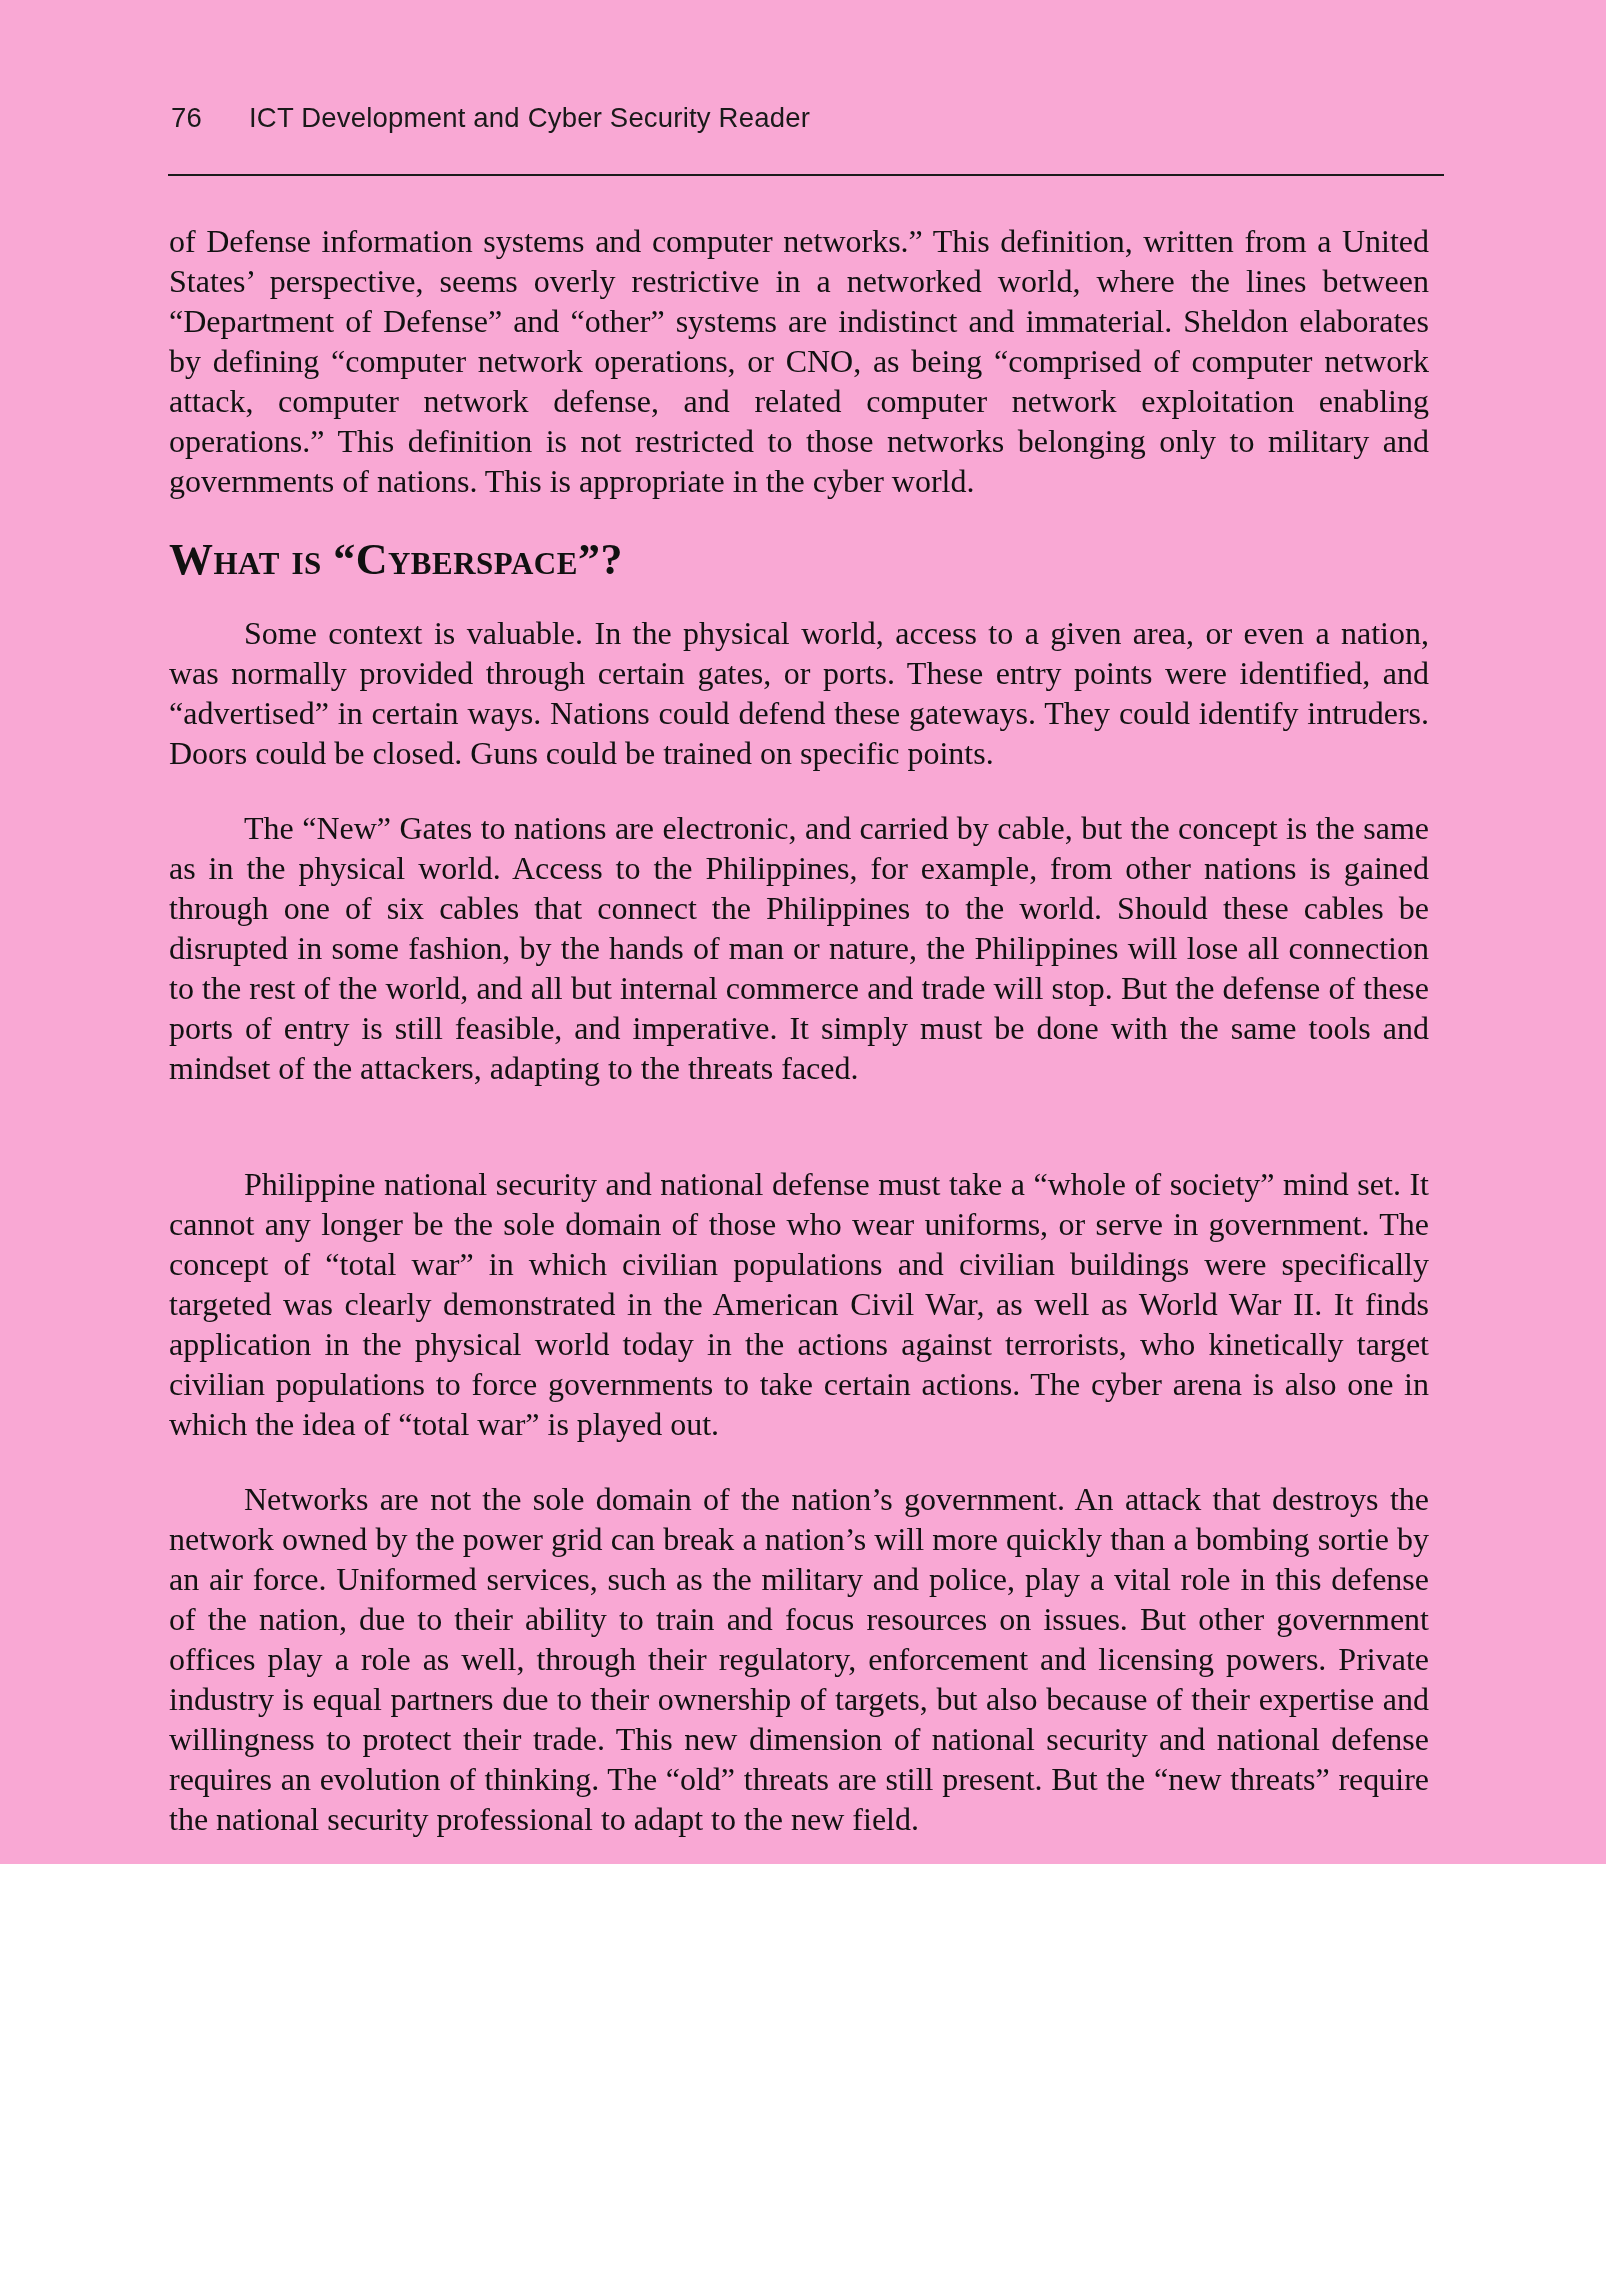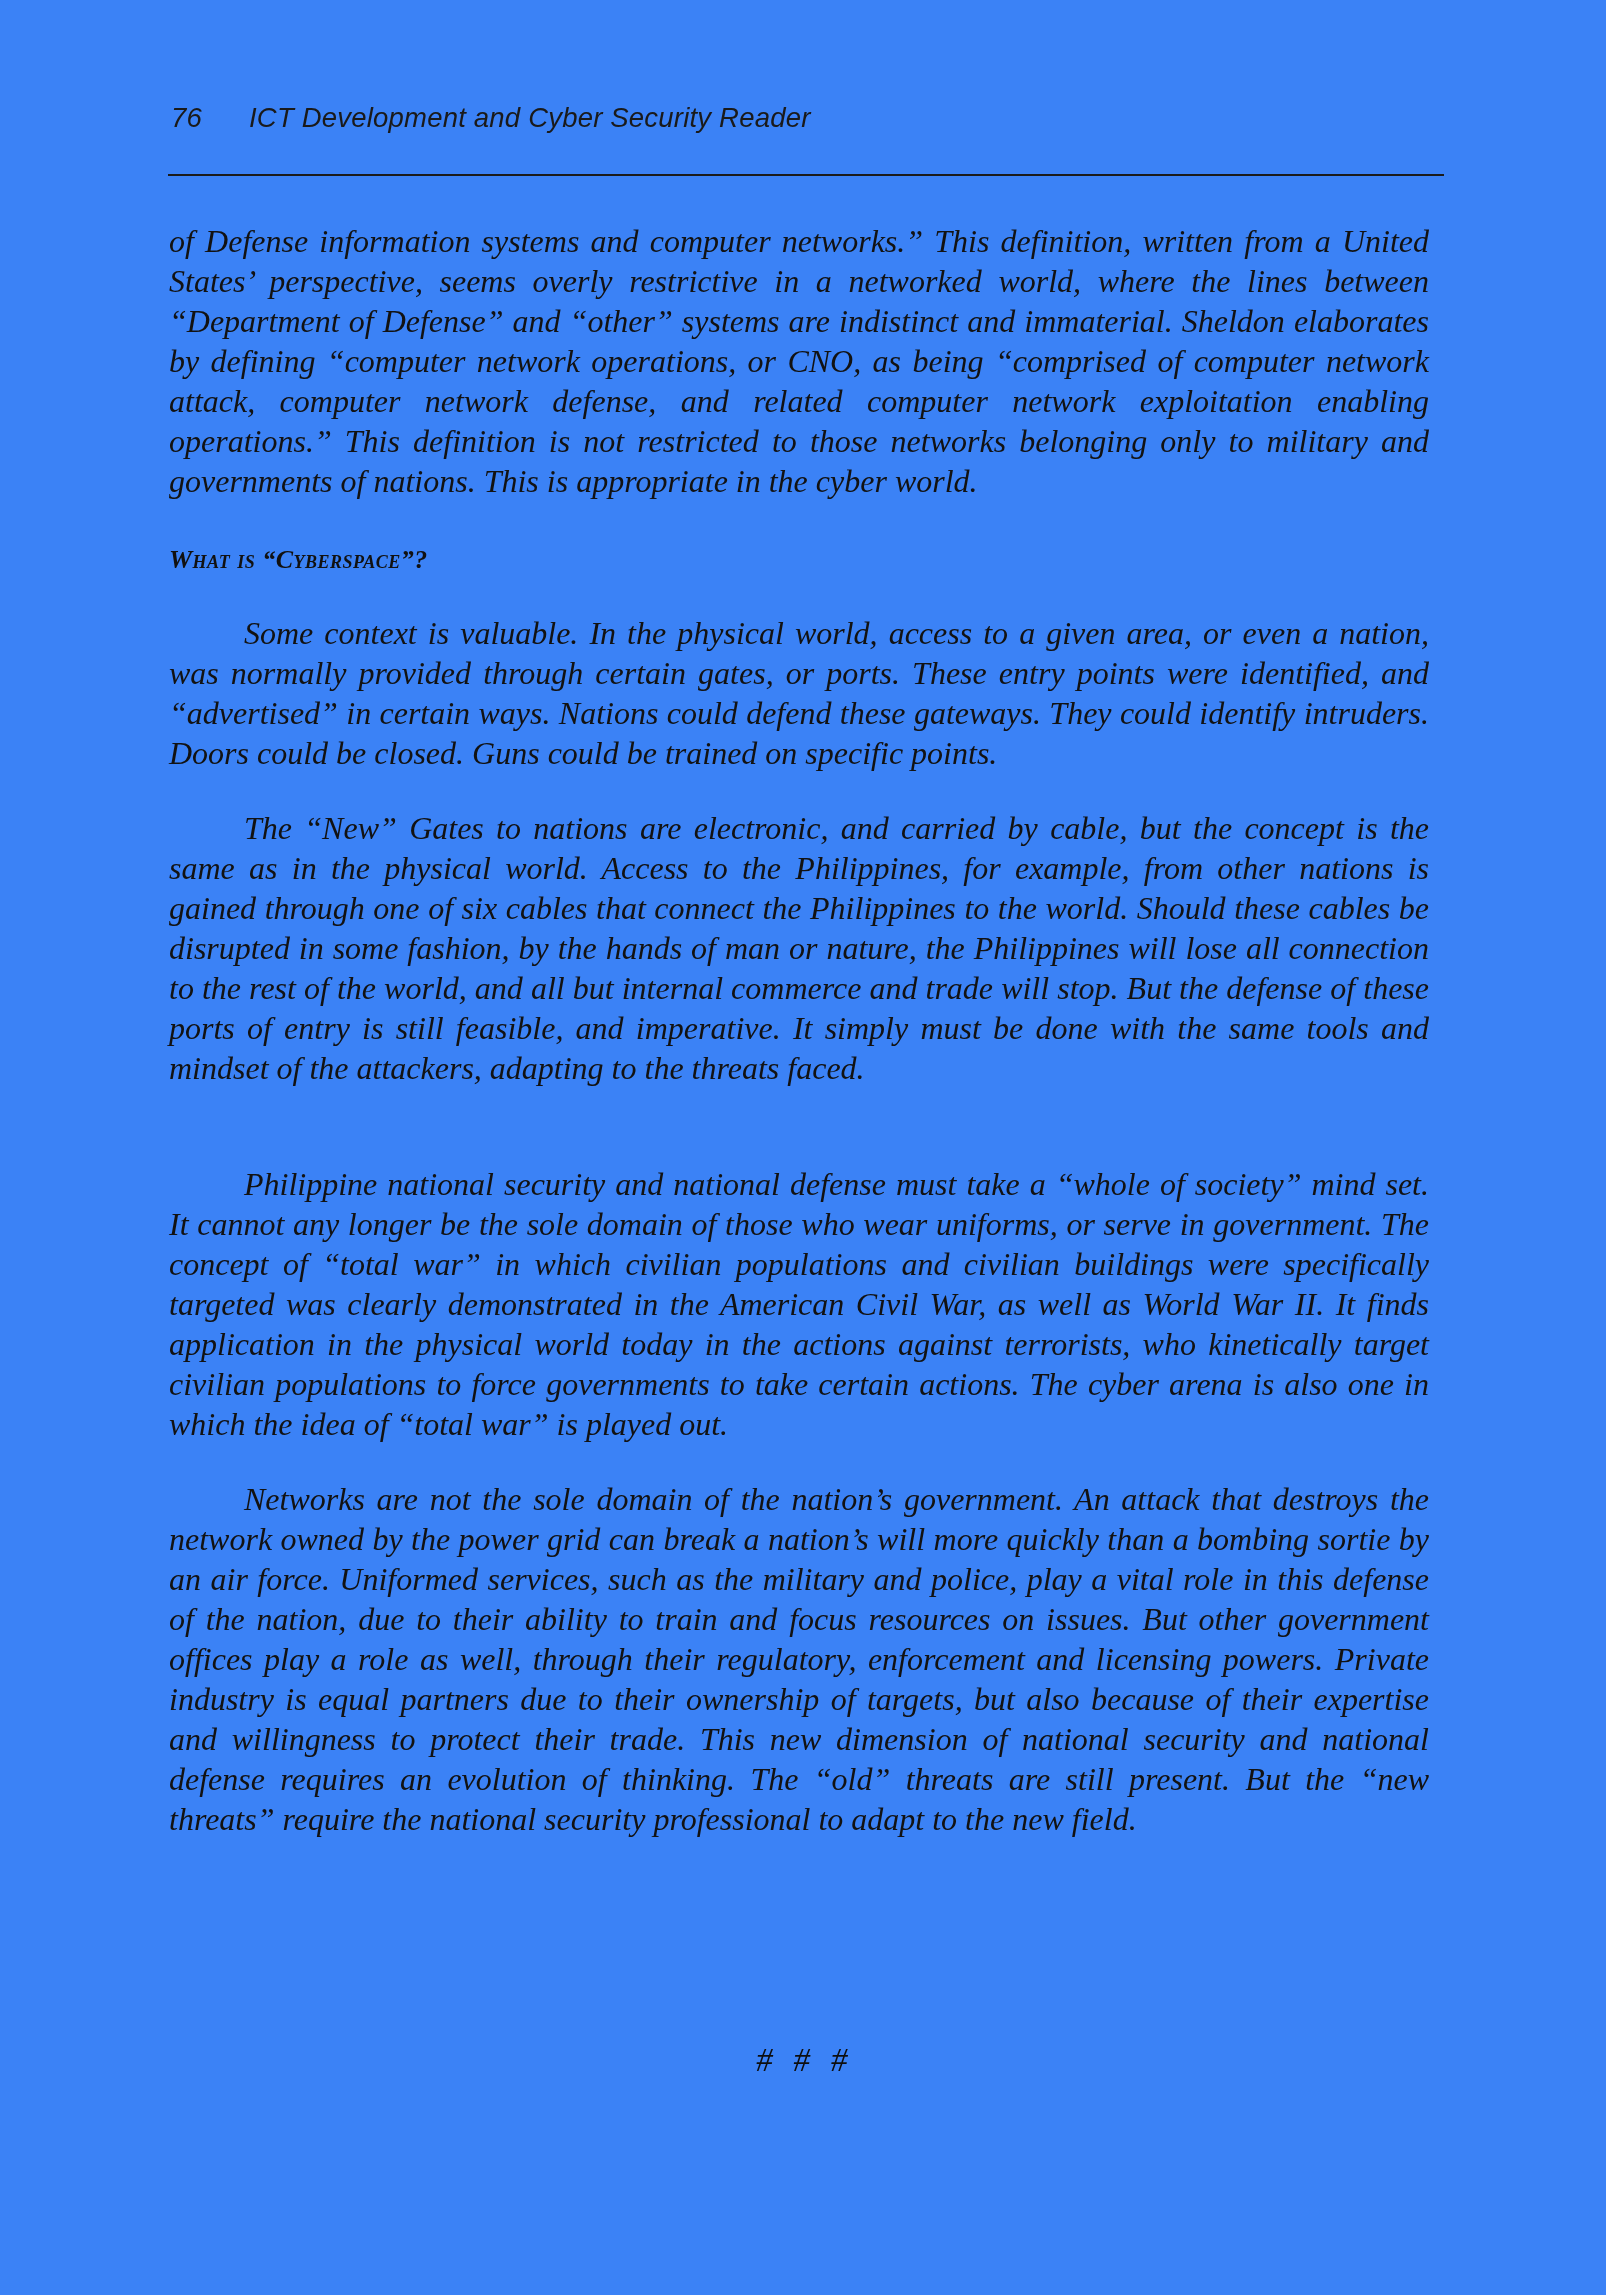--- a/index.html
+++ b/index.html
@@ -9,25 +9,24 @@
   }
 
   body {
     font-family: "Liberation Serif", "DejaVu Serif", serif;
     color: #111111;
   }
 
   .page {
     position: relative;
     width: 1607px;
-    height: 2295px;
-    background: #3b82f6;
+    height: 1864px;
+    background: #f9a8d4;
     box-sizing: border-box;
     overflow: hidden;
-    font-style: italic;
   }
 
   
   .running-head {
     position: absolute;
     left: 171px;
     top: 102px;
     width: 1271px;
     display: flex;
     align-items: baseline;
@@ -88,21 +87,21 @@
     font-weight: bold;
     font-variant: small-caps;
     font-family: "Liberation Serif", "DejaVu Serif", serif;
     letter-spacing: 0.5px;
     color: #111111;
     text-align: left;
     white-space: nowrap;
   }
 
   h2.section.big {
-    font-size: 26px;
+    font-size: 44px;
   }
 
   
   .endmark {
     position: absolute;
     left: 169px;
     top: 2040px;
     width: 1272px;
     text-align: center;
     font-size: 33px;

